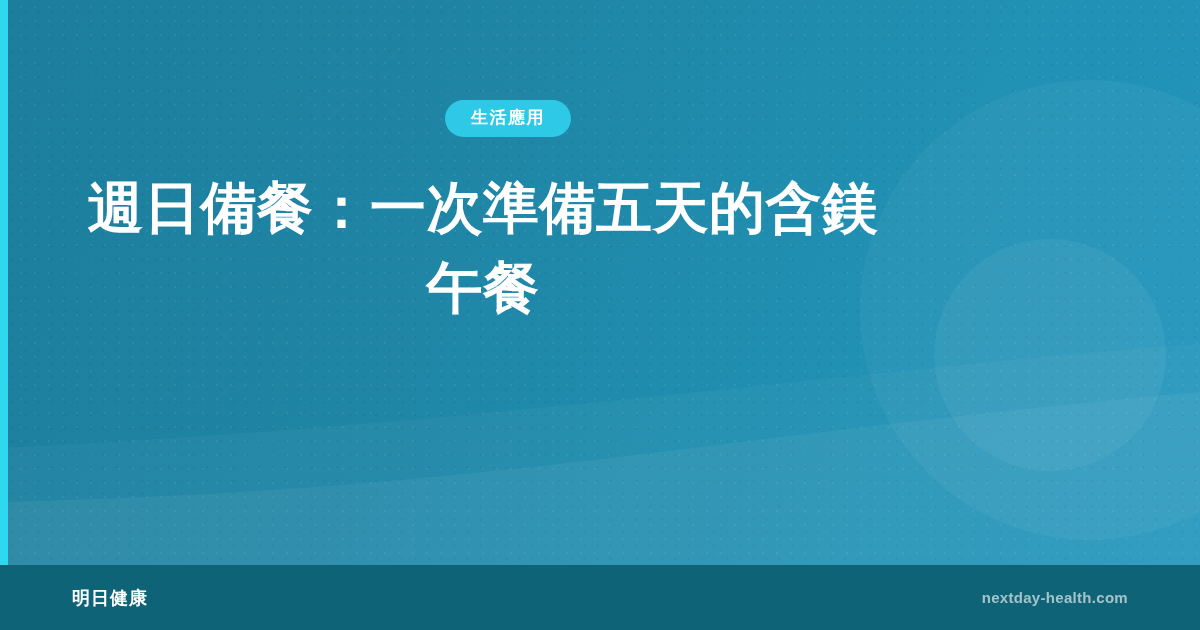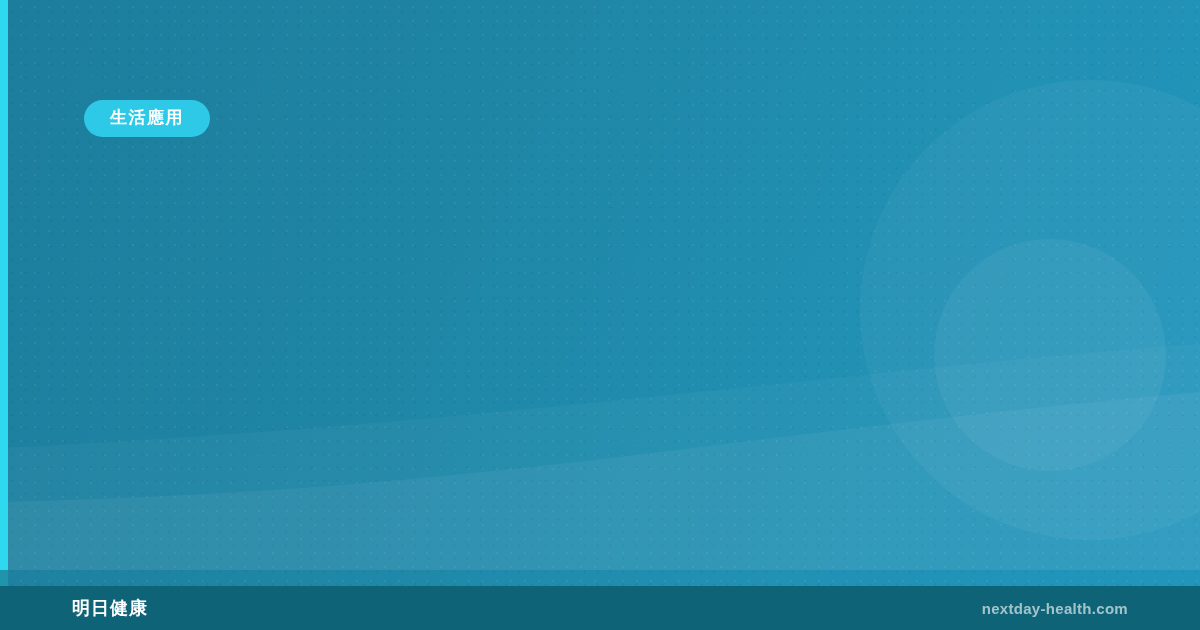--- a/index.html
+++ b/index.html
@@ -83,23 +83,24 @@
     left: 0;
     top: 570px;
     width: 8px;
     height: 60px;
     background: #1f94ab;
   }
 
   
   .content {
     position: absolute;
-    left: 84px;
+    left: 68px;
     top: 0;
     width: 880px;
+    text-align: center;
   }
 
   .badge {
     display: inline-block;
     margin-top: 100px;
     padding: 9px 26px 11px;
     border-radius: 999px;
     background: #2ec9e6;
     color: #ffffff;
     font-size: 17px;
@@ -127,21 +128,21 @@
     line-height: 1.5;
     letter-spacing: .6px;
   }
 
   
   .footer {
     position: absolute;
     left: 0;
     right: 0;
     bottom: 0;
-    height: 44px;
+    height: 65px;
     background: #0e6377;
     display: flex;
     align-items: center;
     justify-content: space-between;
     padding: 8px 72px;
     box-sizing: border-box;
   }
   .footer-brand {
     color: #ffffff;
     font-size: 18px;
@@ -173,20 +174,21 @@
       </svg>
     </div>
 
     <div class="edge-accent"></div>
     <div class="edge-accent-footer"></div>
   </div>
 
   <div class="content">
     <div class="badge">生活應用</div>
 
+    <h1 class="title">週日備餐：一次準備五天的含鎂午餐</h1>
 
   </div>
 
   <div class="footer">
     <span class="footer-brand">明日健康</span>
     <span class="footer-domain">nextday-health.com</span>
   </div>
 
 </div>
 

